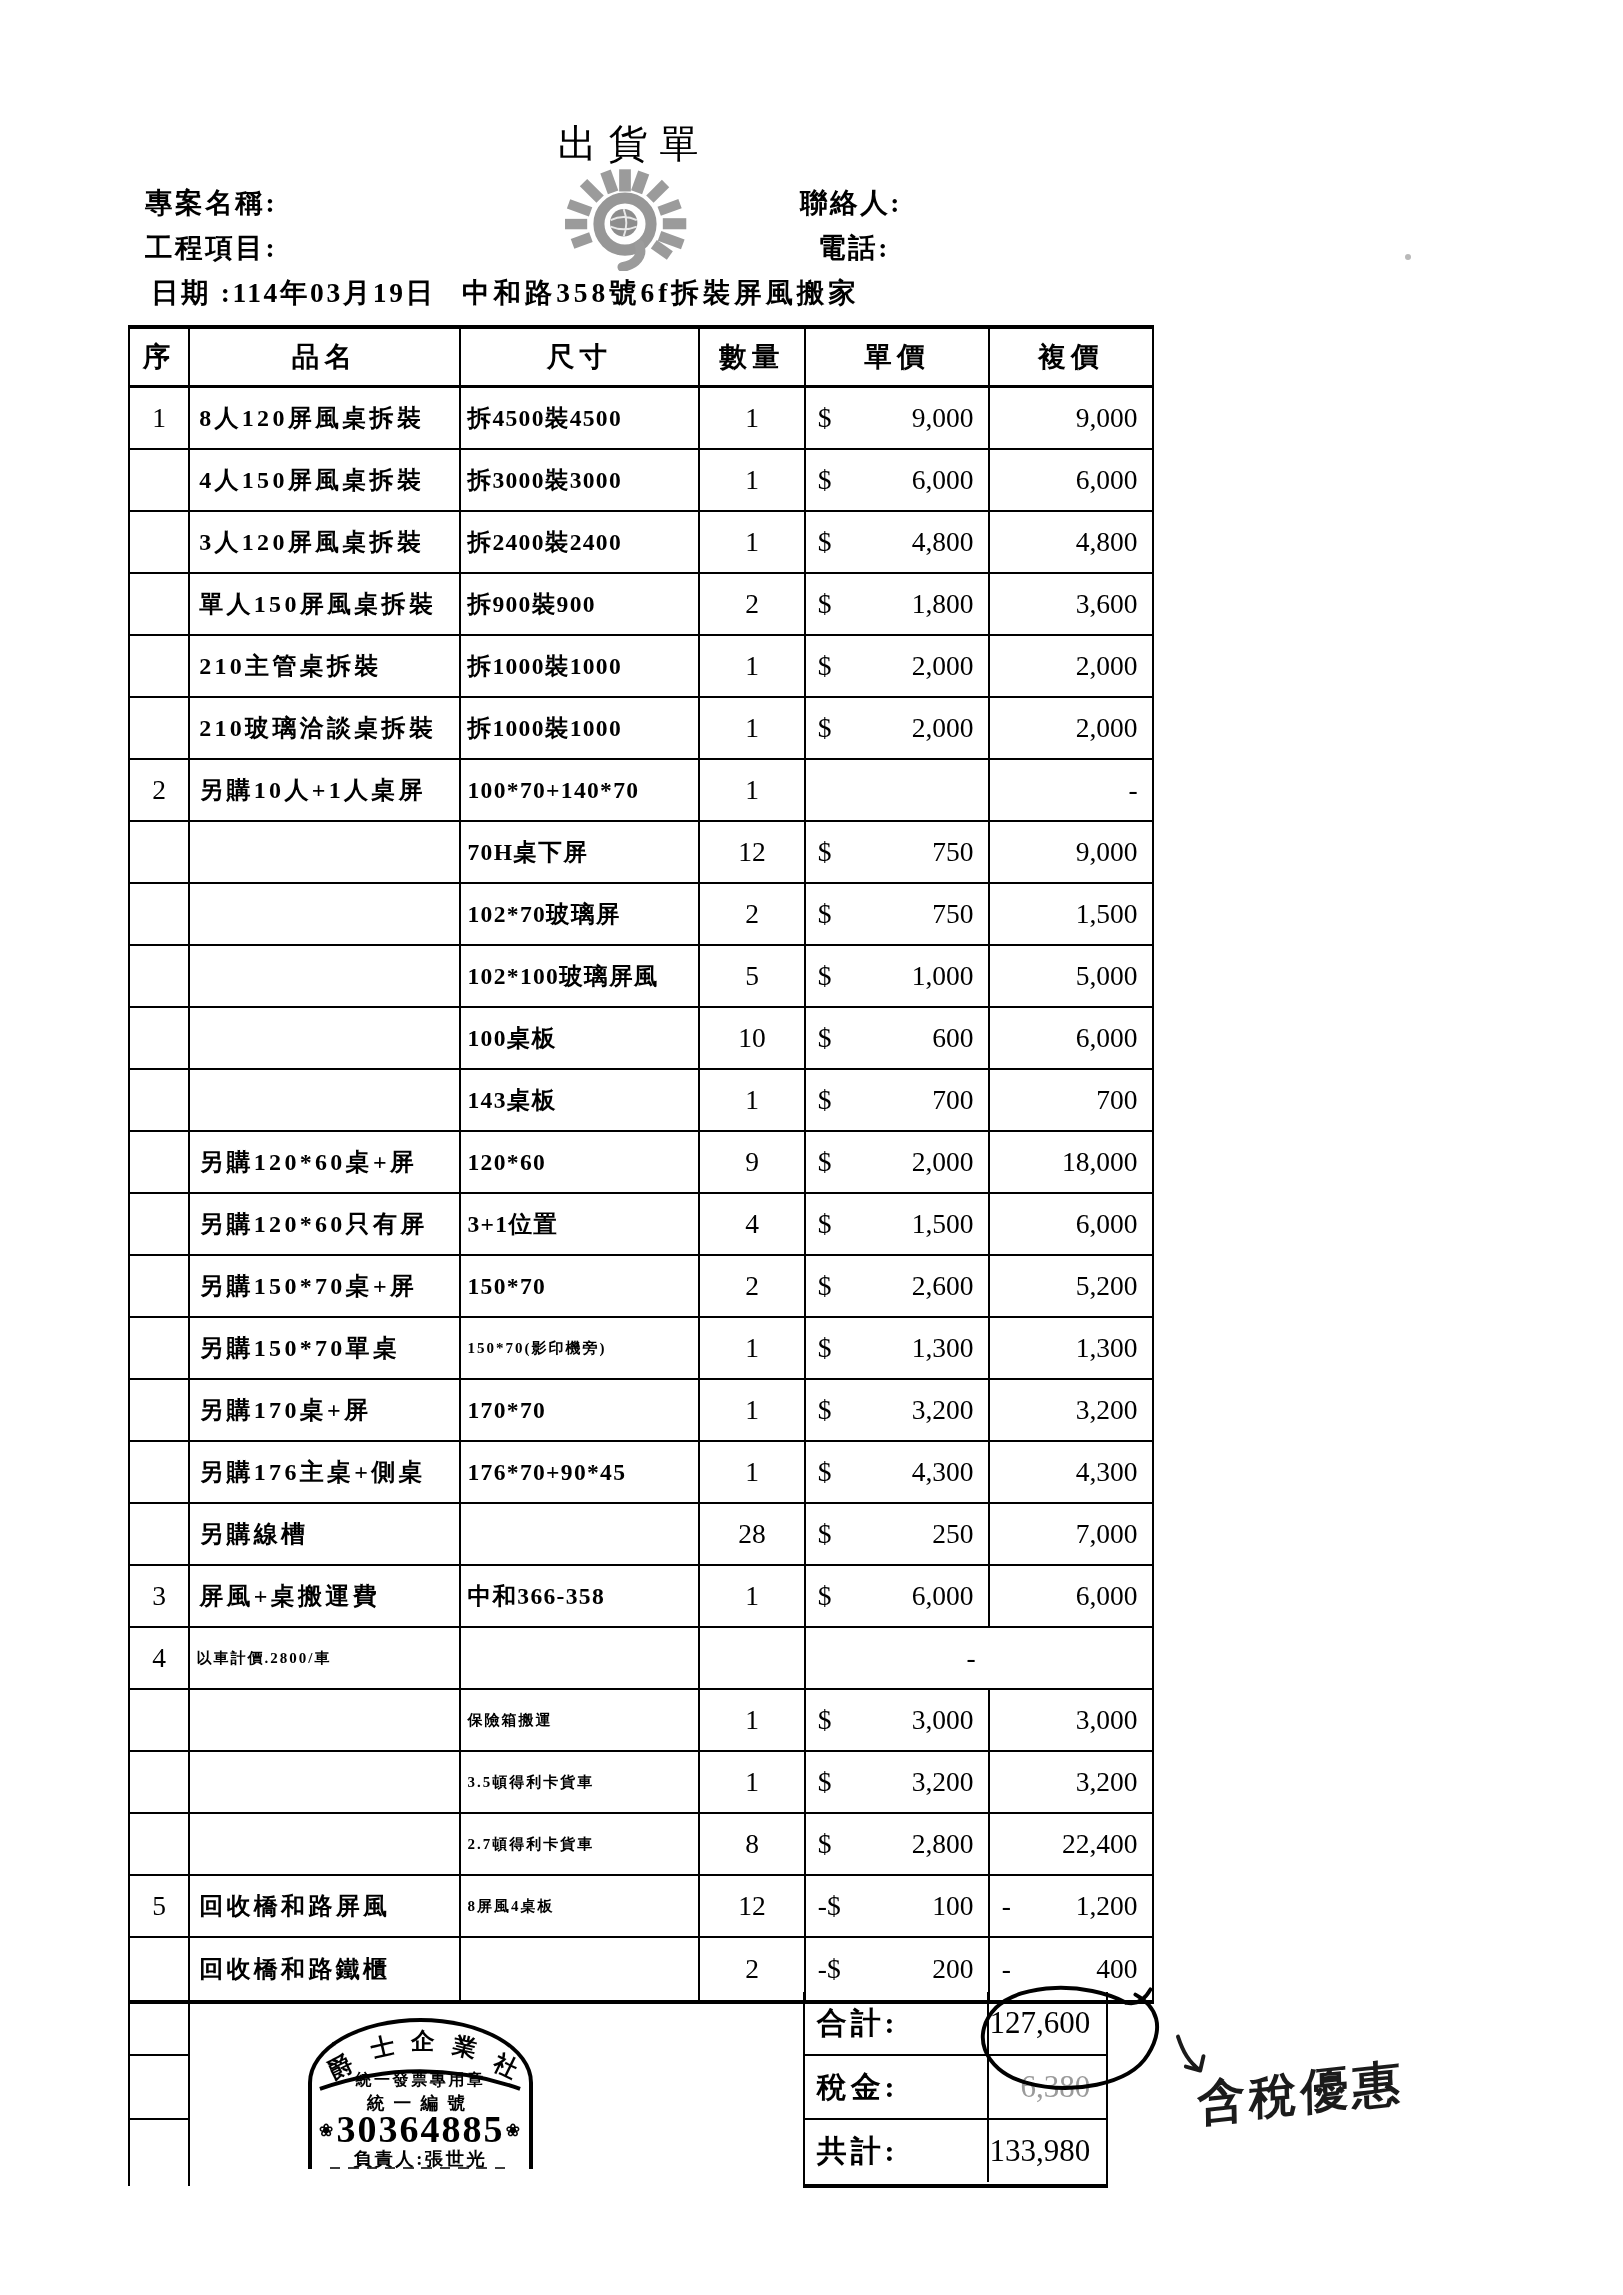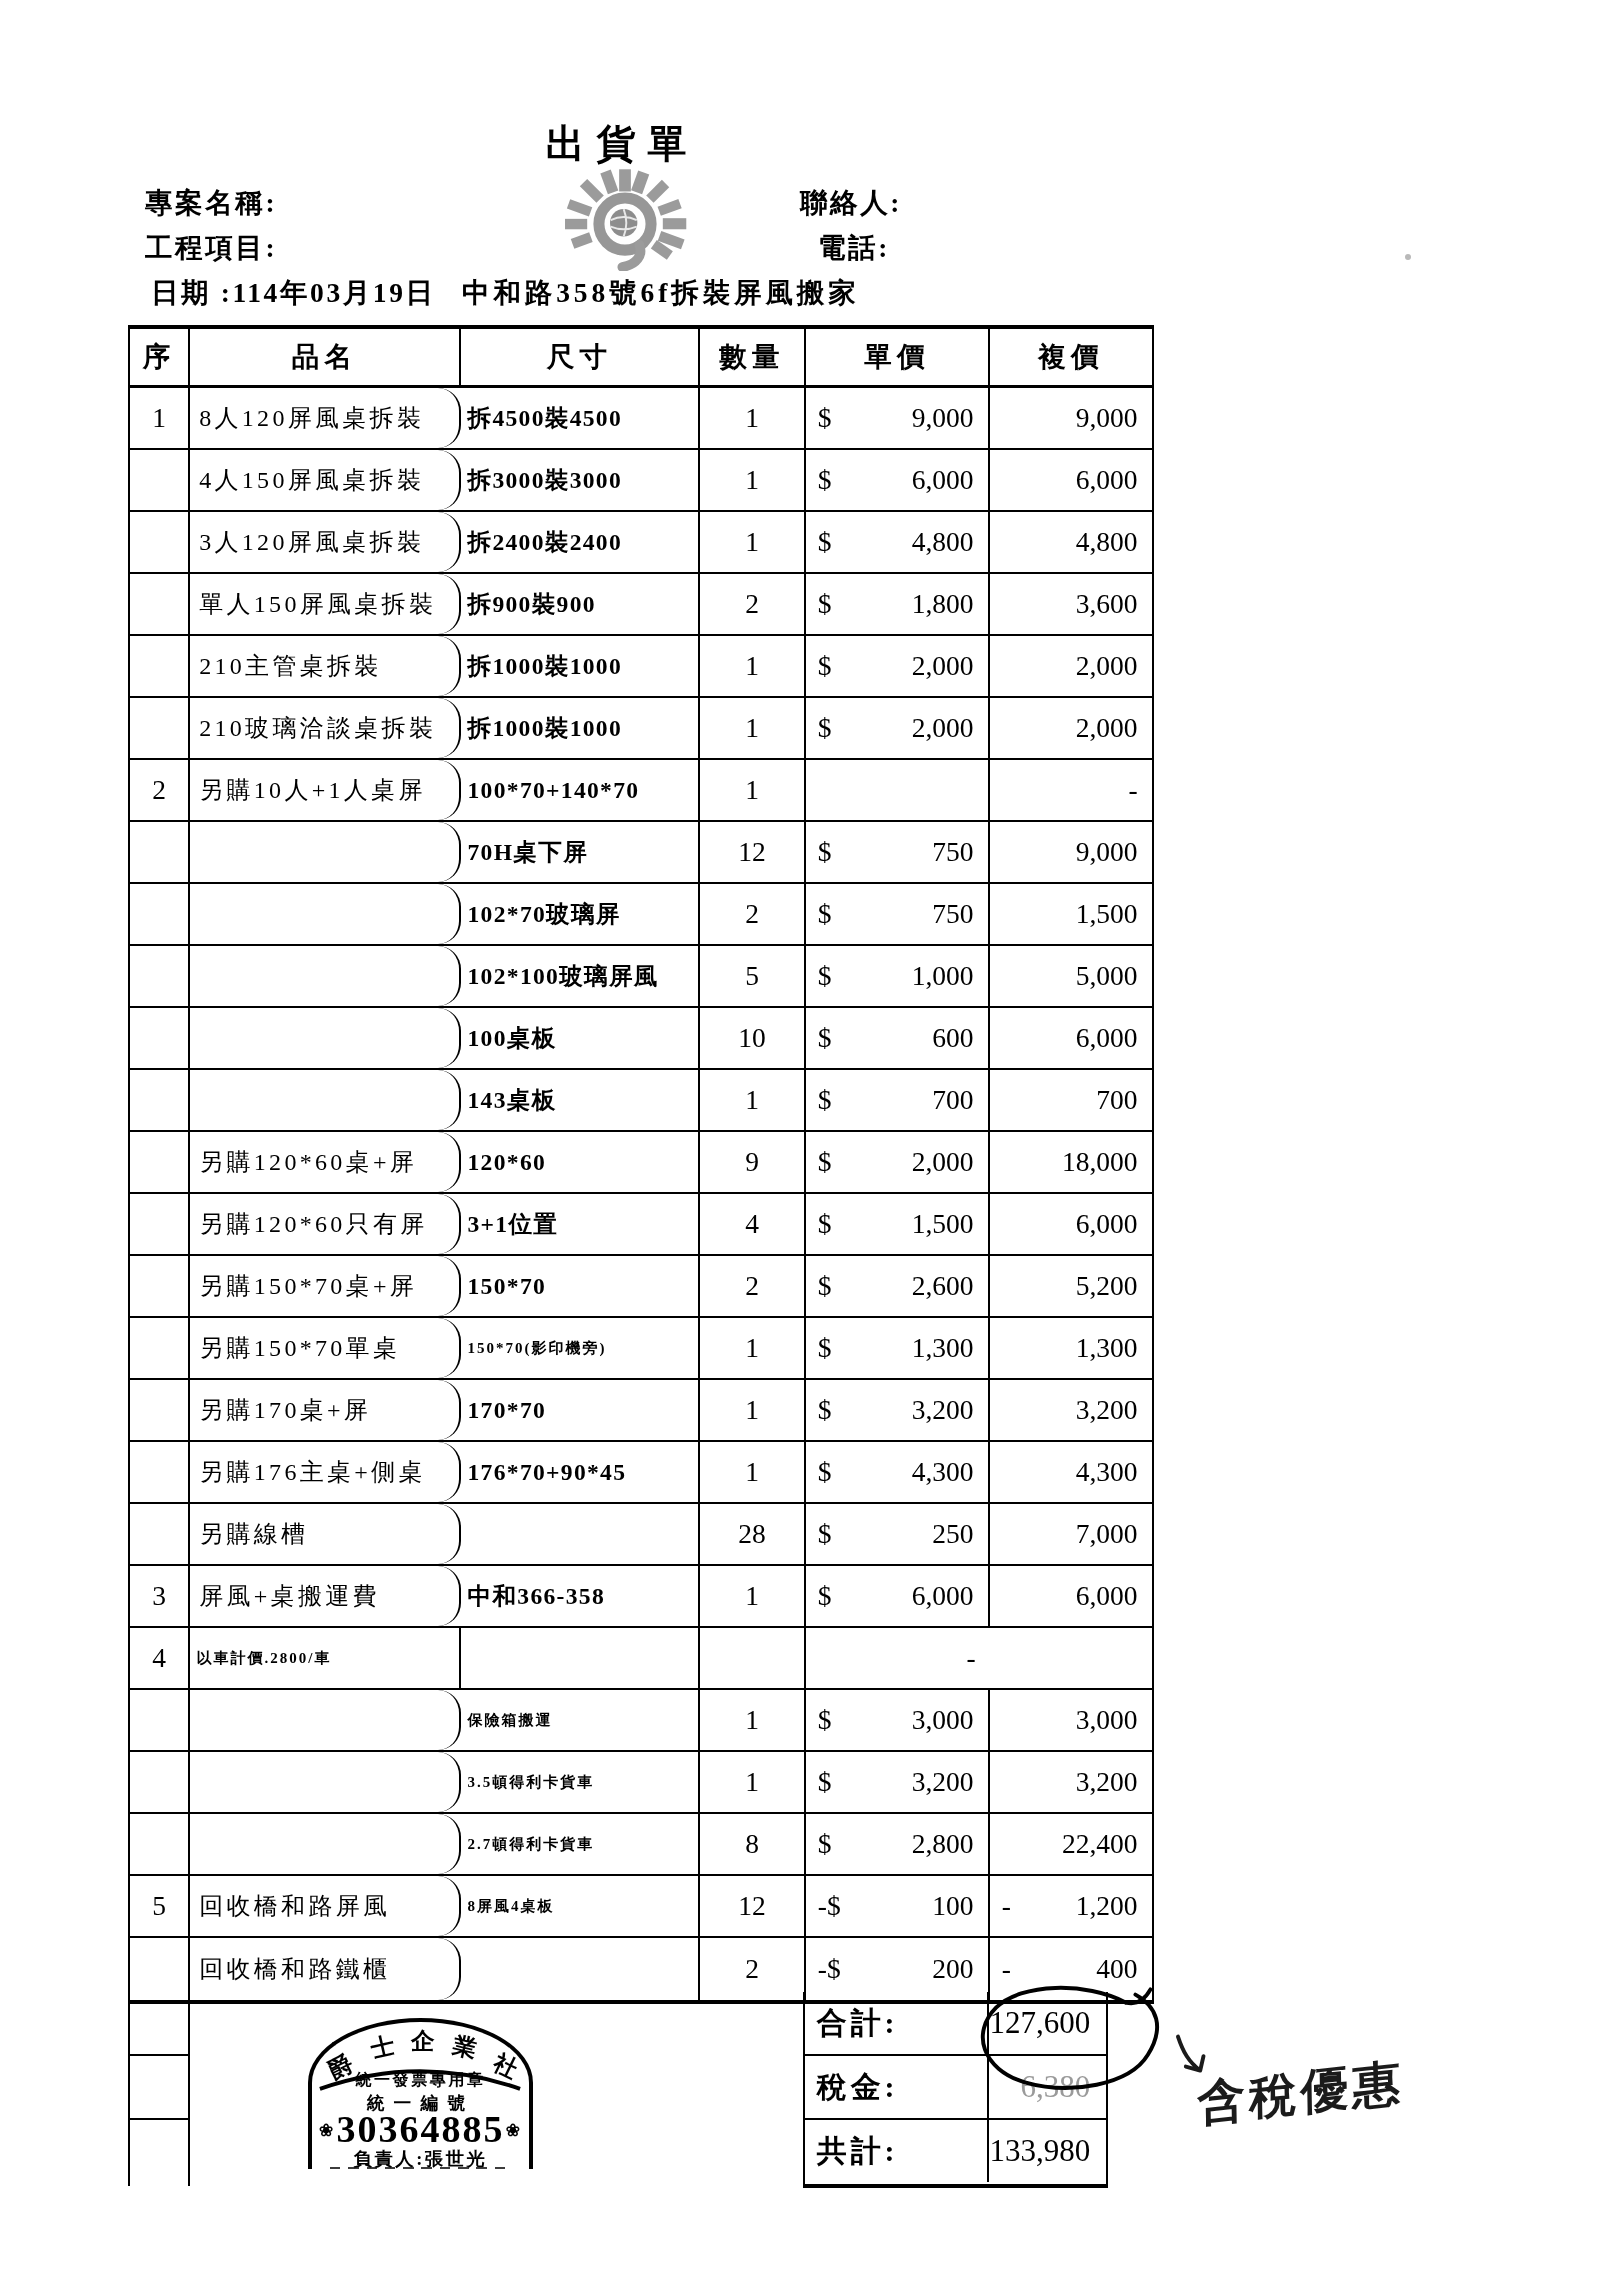--- a/index.html
+++ b/index.html
@@ -4,22 +4,22 @@
 <style>
   html,body{margin:0;padding:0;background:#ffffff;}
   .sheet{
     position:relative; width:1623px; height:2295px; background:#ffffff;
     overflow:hidden; color:#000;
     font-family:"Liberation Serif","DejaVu Serif",serif;
   }
   .abs{position:absolute;}
   
   .doc-title{
-    left:432px; top:117px; width:380px; text-align:center;
-    font-size:39px; font-weight:700; letter-spacing:11.8px;
+    left:444px; top:117px; width:380px; text-align:center;
+    font-size:39px; font-weight:400; letter-spacing:11.8px;
   }
   .h-label{font-size:27.5px; font-weight:700; letter-spacing:2.6px; white-space:nowrap;}
   .lbl-project{left:145px; top:185px;}
   .lbl-work{left:145px; top:230px;}
   .lbl-date{left:151px; top:275px;}
   .lbl-note{left:462px; top:275px; letter-spacing:3.9px;}
   .lbl-contact{left:800px; top:185px;}
   .lbl-phone{left:818px; top:230px;}
   .speck{left:1405px; top:254px; width:5.9px; height:5.9px; border-radius:50%; background:#b9b9b9;}
   
@@ -31,21 +31,21 @@
     box-sizing:border-box; background:#fff;
   }
   .t-row{display:grid; grid-template-columns:60px 271px 239px 106px 184px 1fr;
     height:62px; box-sizing:border-box; border-bottom:2.6px solid #000;}
   .t-row:last-child{border-bottom:none;}
   .t-head{height:59px; border-bottom:3.3px solid #000;}
   .cell{display:flex; align-items:center; border-right:2px solid #000; box-sizing:border-box; overflow:hidden;}
   .cell:last-child{border-right:none;}
   .hc{justify-content:center; font-size:27.5px; font-weight:700; letter-spacing:5.2px;}
   .c-seq{justify-content:center; font-size:27.5px;}
-  .c-name{padding-left:9.2px; font-size:24px; font-weight:400; letter-spacing:3.3px; white-space:nowrap;border-radius:23px;}
+  .c-name{padding-left:9.2px; font-size:24px; font-weight:700; letter-spacing:3.3px; white-space:nowrap;}
   .c-size{padding-left:6.5px; font-size:23.6px; font-weight:700; letter-spacing:1.3px; white-space:nowrap;}
   .c-size.small{font-size:15px; letter-spacing:2px;}
   .c-qty{justify-content:center; font-size:27.5px;}
   .c-unit,.c-total{justify-content:space-between; padding:0 14.4px 0 11.8px; font-size:27.5px;}
   .cur{font-size:27.5px;}
   
   .foot-strip{left:128px; top:1992px; width:62px; height:194px;
     border-left:2.6px solid #000; border-right:2px solid #000; box-sizing:border-box;}
   .foot-strip .fcell{height:64px; border-bottom:2px solid #000; box-sizing:border-box;}
   .foot-strip .fcell:last-child{border-bottom:none;}

